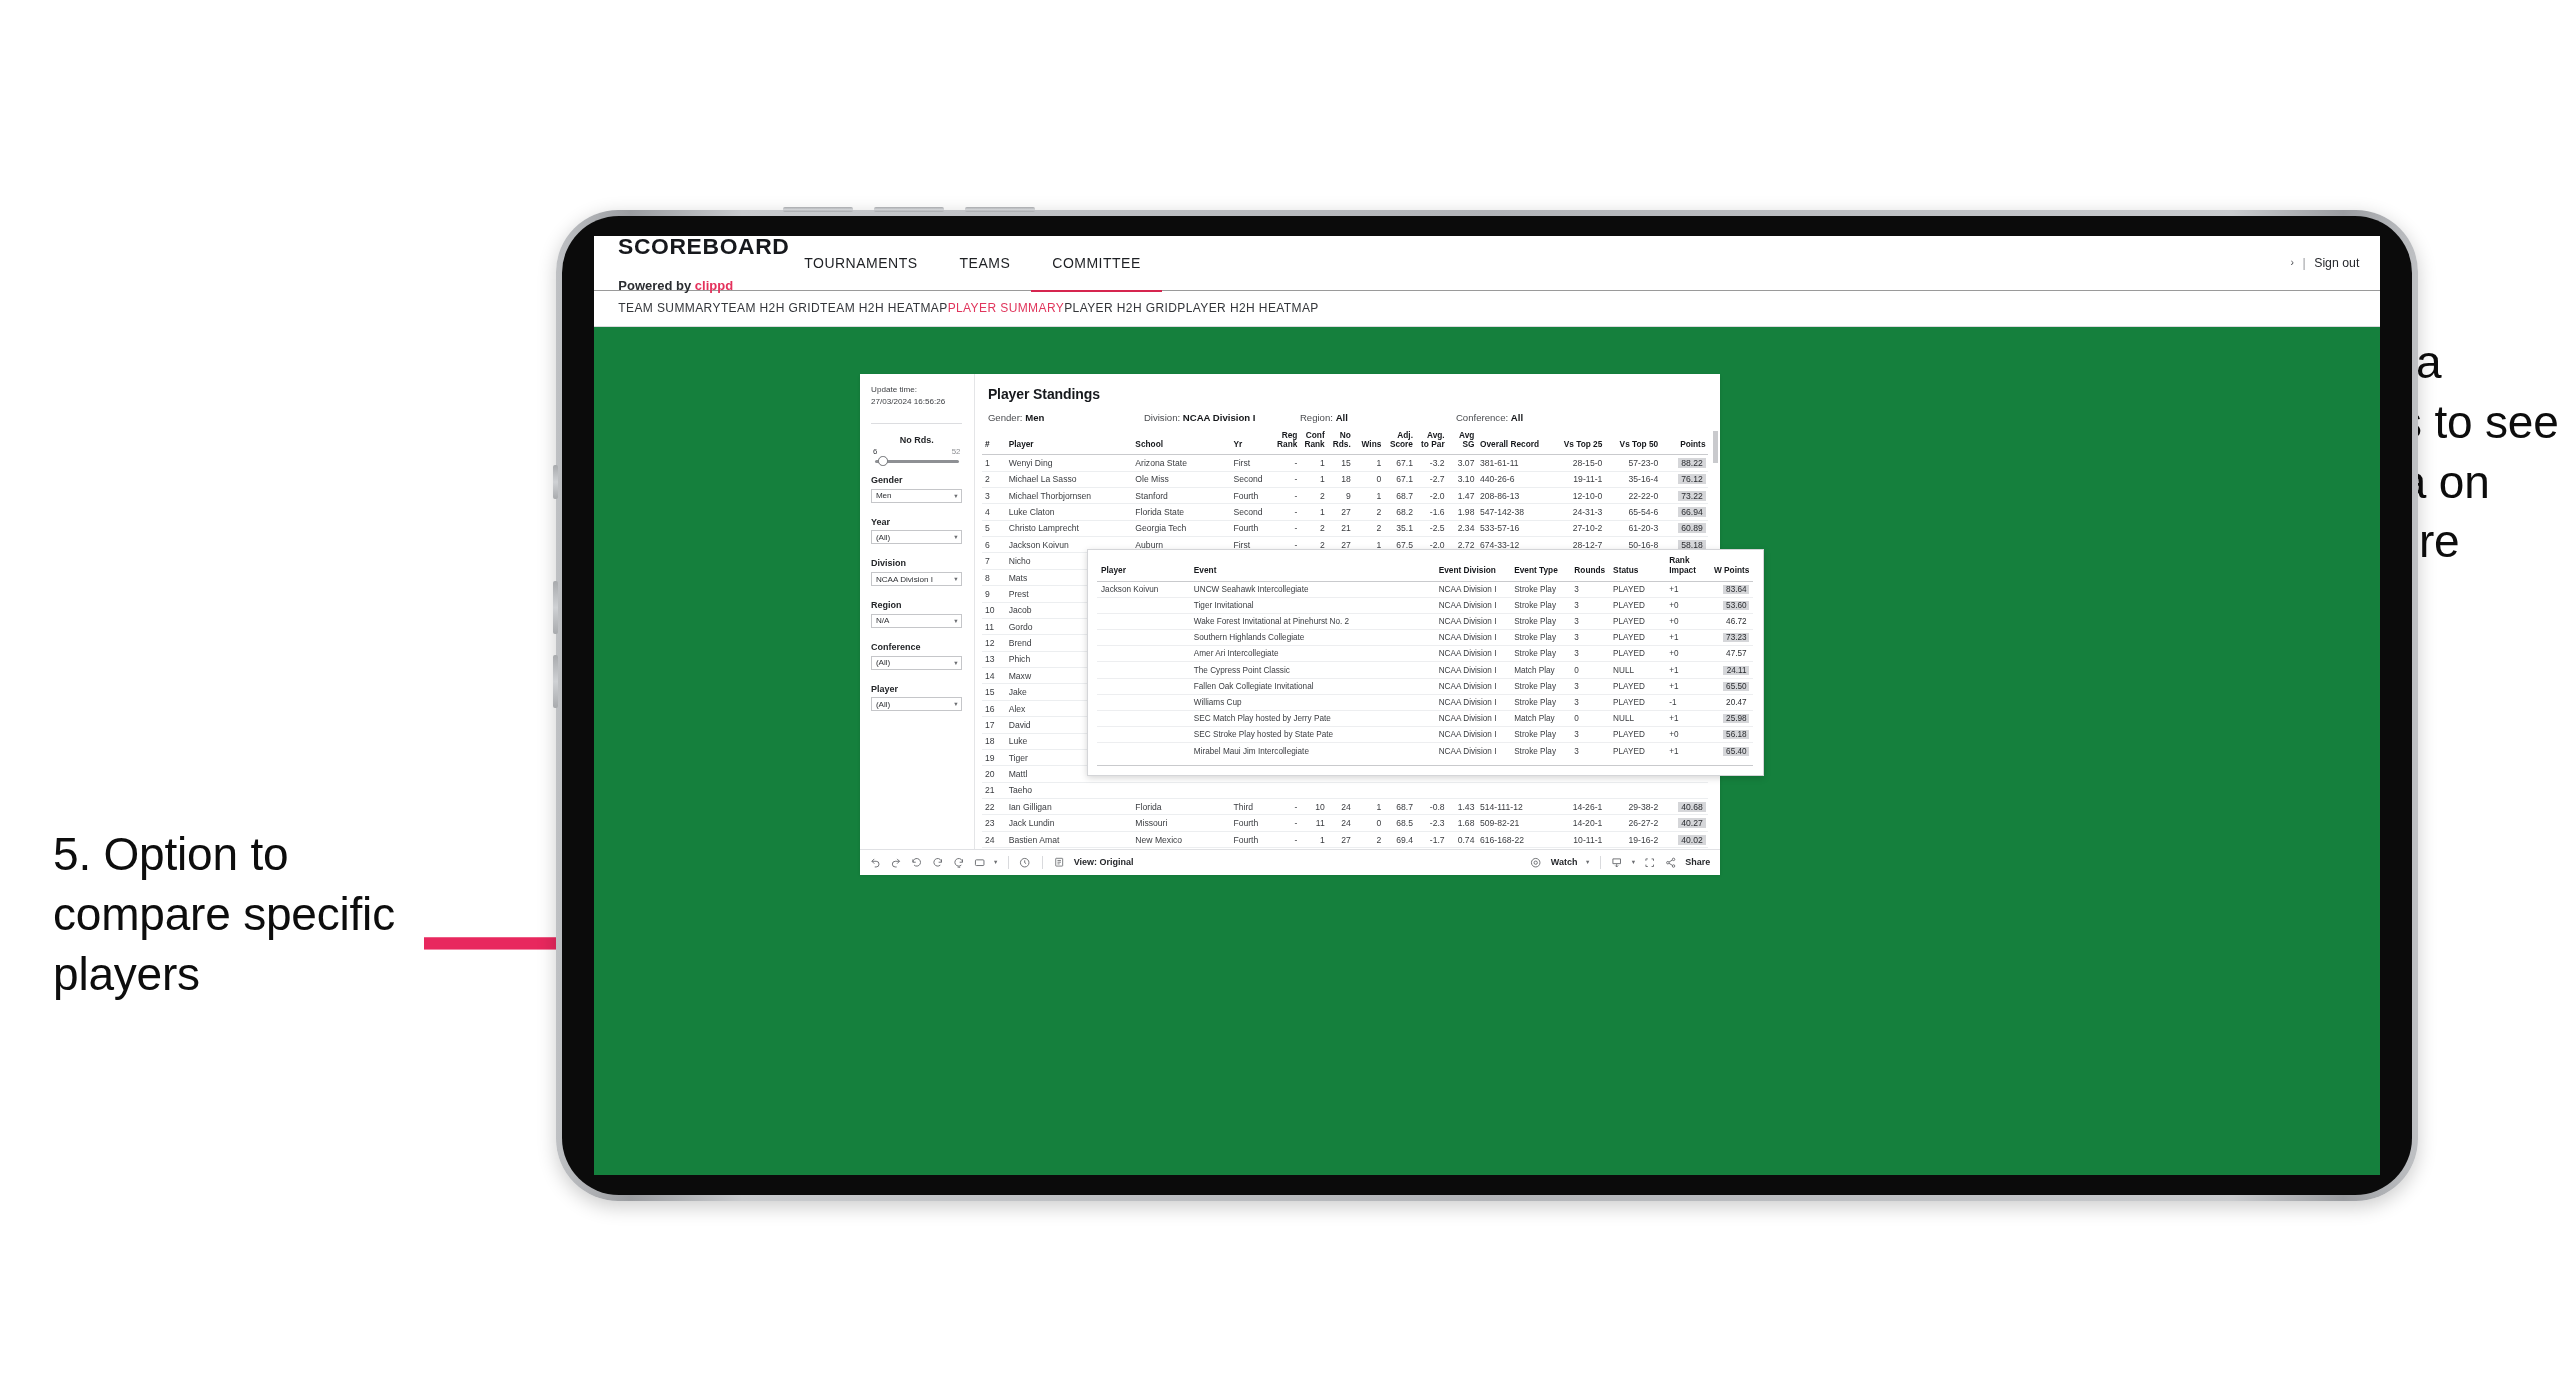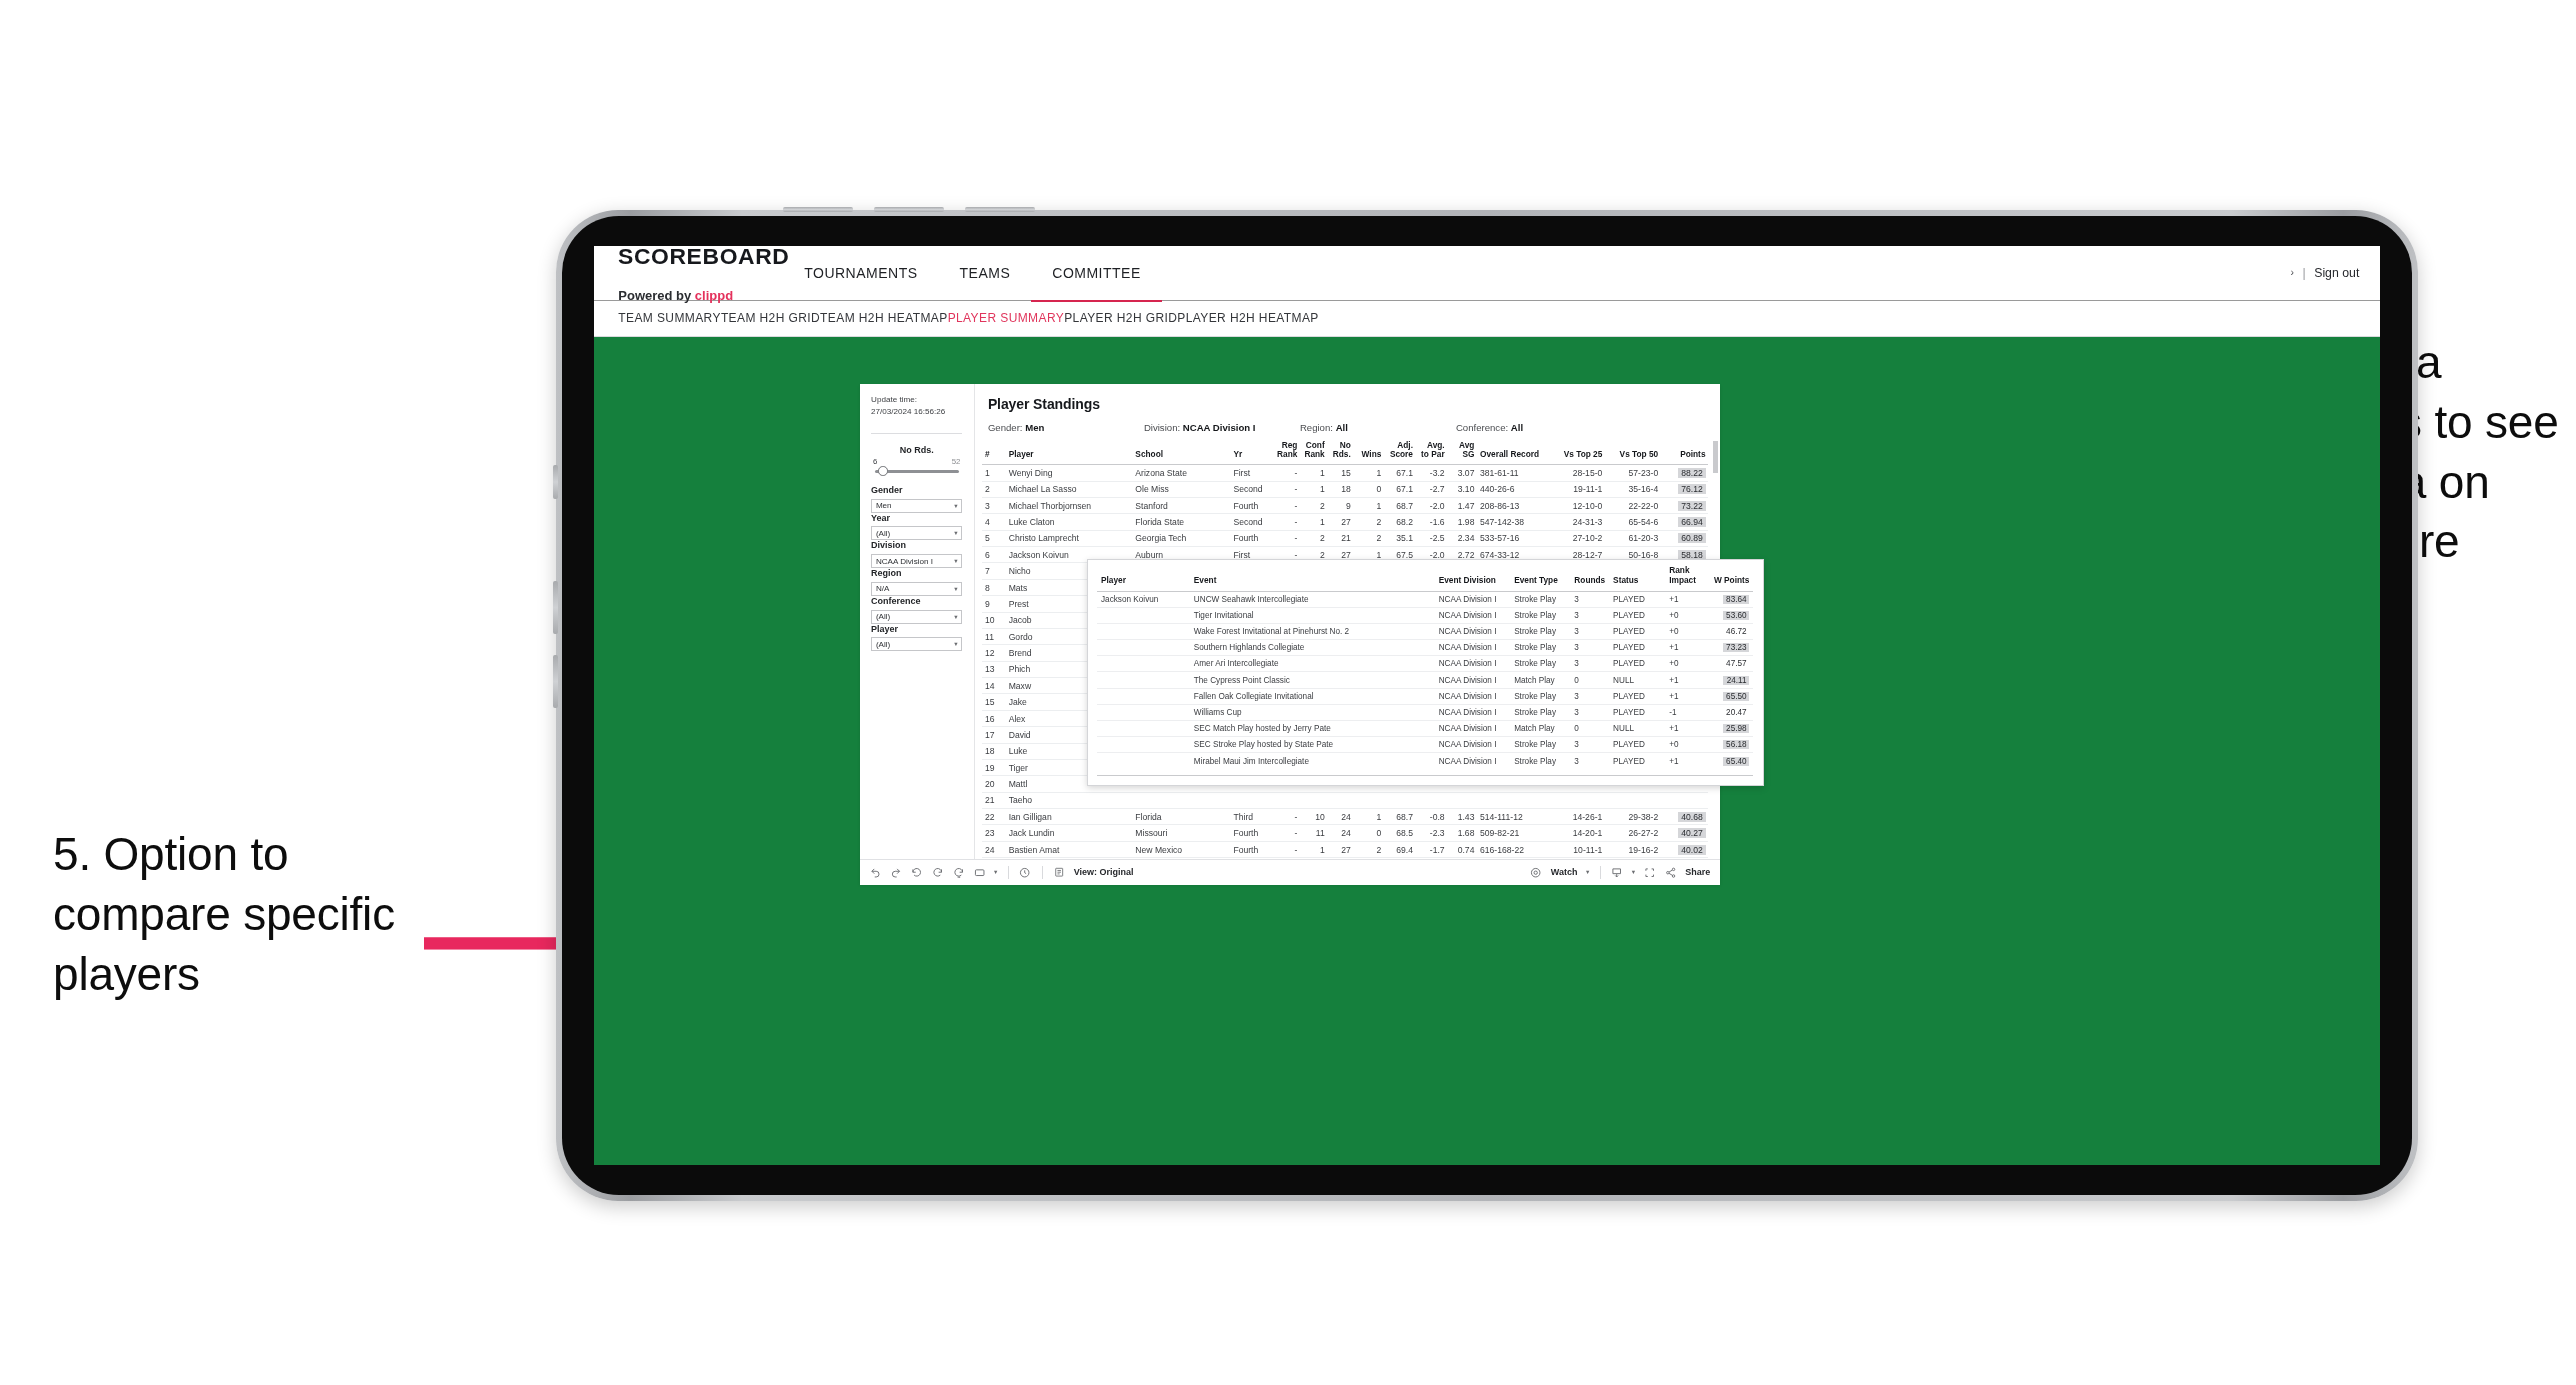--- a/index.html
+++ b/index.html
@@ -33,21 +33,21 @@
     width: 1862px; height: 991px;
     border-radius: 62px;
     background: linear-gradient(90deg,#bfc1c4 0%, #9b9da1 4%, #c9cbce 10%, #b2b4b8 50%, #c9cbce 90%, #9b9da1 96%, #bfc1c4 100%);
     padding: 5.7px;
     box-shadow: 0 5.7px 19px rgba(0,0,0,.20);
   }
   #tablet-inner {
     width: 100%; height: 100%;
     border-radius: 57px;
     background: #0b0b0b;
-    padding: 30px 32px;
+    padding: 20px 32px;
   }
   #screen {
     width: 100%; height: 100%;
     background: #f4f5f7;
     overflow: hidden;
     position: relative;
   }
   
   .dev-btn { position:absolute; background: linear-gradient(180deg,#a8aaad,#cfd1d4,#a8aaad); border-radius:1.9px; }
   .dev-top { height: 4.7px; top: -2.8px; }
@@ -91,21 +91,21 @@
     position:absolute; left: 266px; top: 47px; width: 860px; height: 501px;
     background:#fff; box-shadow: 0 0.9px 2.8px rgba(0,0,0,.13);
     display:flex; flex-direction:column;
   }
   #viz-body { flex:1; display:flex; min-height:0; }
 
   
   #filters { width: 115px; flex:0 0 115px; border-right:0.9px solid #e4e5e7; padding: 10.4px 11.4px 0 11.4px; }
   .upd { font-size:8.1px; color:#3e4044; line-height:1.45; }
   .fdiv { height:0.9px; background:#dcdde0; margin: 15px 0 9.5px 0; }
-  .fgrp { }
+  .fgrp { margin-bottom: 14px; }
   .flabel { font-size:9px; font-weight:700; color:#232528; margin-bottom:3.8px; }
   .fsel {
     height:14px; border:0.9px solid #c5c6c9; background:#fff;
     display:flex; align-items:center; padding: 0 3.8px;
     font-size:8.1px; color:#2d2f33;
   }
   .fsel .caret { margin-left:auto; font-size:6.6px; color:#6b6d71; }
 
   
   .slider-wrap { padding: 1.9px 1.9px 0 1.9px; }

